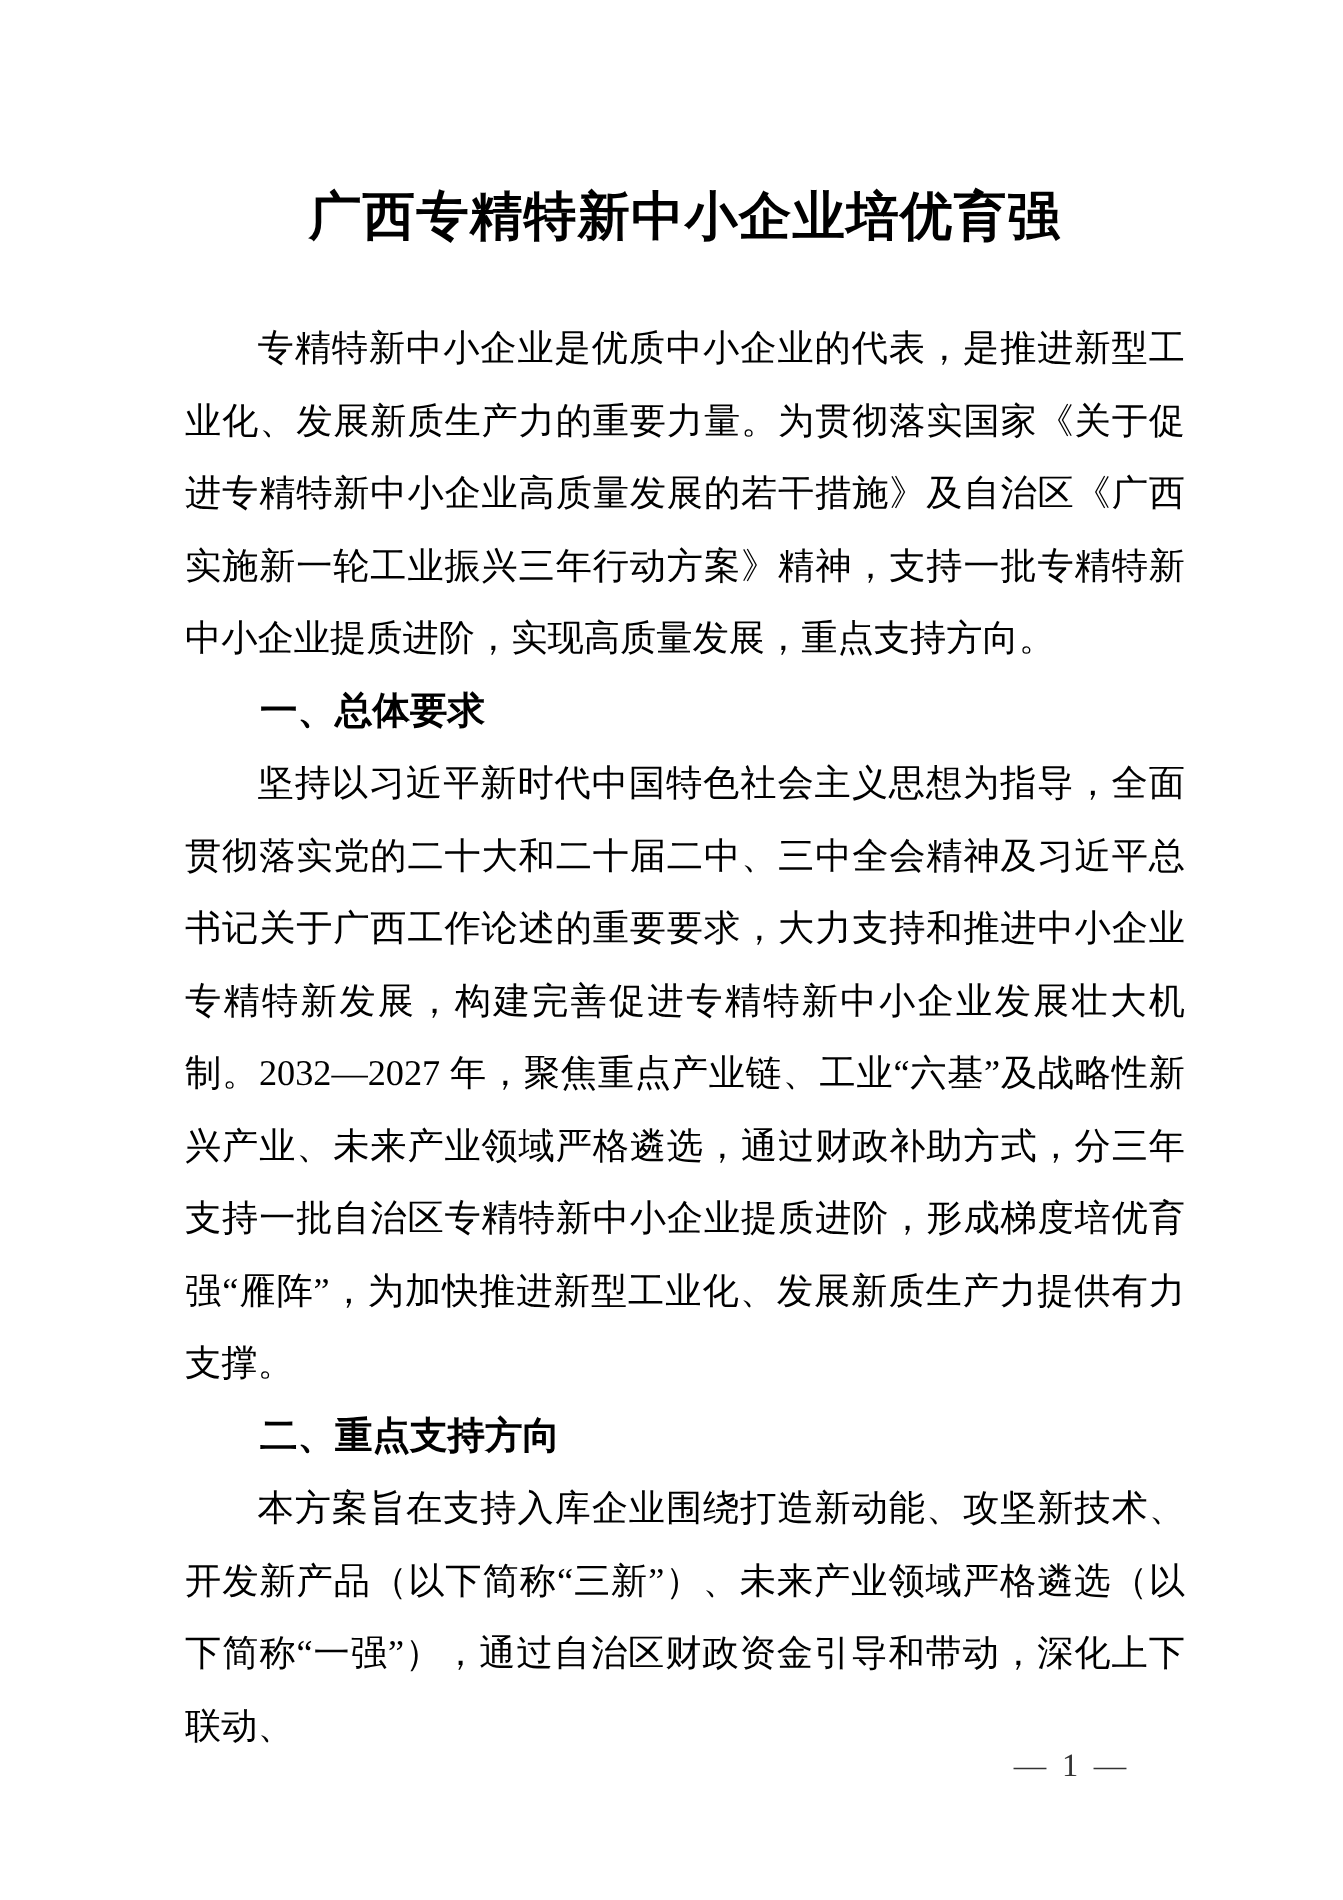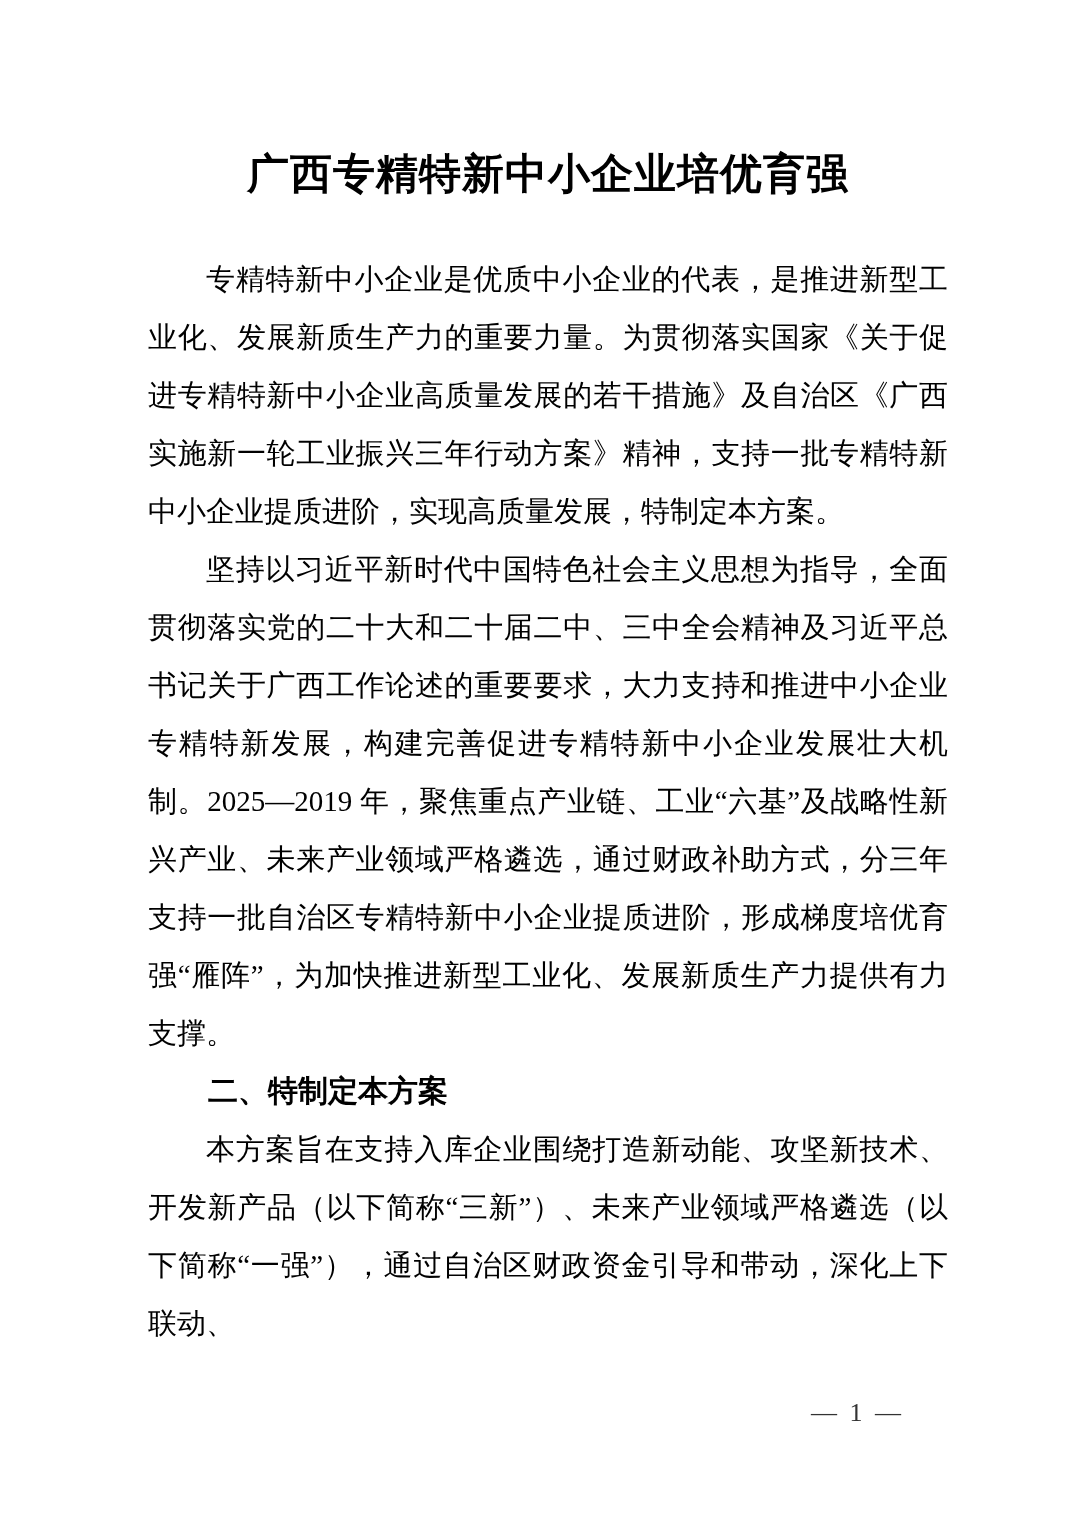--- a/index.html
+++ b/index.html
@@ -67,26 +67,27 @@
 <body>
 
 <div class="page">
   <div class="content">
 
     <h1 class="doc-title">
       <span>广西专精特新中小企业培优育强</span><br>
     </h1>
 
     <div class="body-text">
-      <p class="para">专精特新中小企业是优质中小企业的代表，是推进新型工业化、发展新质生产力的重要力量。为贯彻落实国家《关于促进专精特新中小企业高质量发展的若干措施》及自治区《广西实施新一轮工业振兴三年行动方案》精神，支持一批专精特新中小企业提质进阶，实现高质量发展，特制定本方案。</p>
+      <p class="para">专精特新中小企业是优质中小企业的代表，是推进新型工业化、发展新质生产力的重要力量。为贯彻落实国家《关于促进专精特新中小企业高质量发展的若干措施》及自治区《广西实施新一轮工业振兴三年行动方案》精神，支持一批专精特新中小企业提质进阶，实现高质量发展，重点支持方向。</p>
 
+      <h2 class="heading">一、总体要求</h2>
 
-      <p class="para">坚持以习近平新时代中国特色社会主义思想为指导，全面贯彻落实党的二十大和二十届二中、三中全会精神及习近平总书记关于广西工作论述的重要要求，大力支持和推进中小企业专精特新发展，构建完善促进专精特新中小企业发展壮大机制。2025—2019 年，聚焦重点产业链、工业“六基”及战略性新兴产业、未来产业领域严格遴选，通过财政补助方式，分三年支持一批自治区专精特新中小企业提质进阶，形成梯度培优育强“雁阵”，为加快推进新型工业化、发展新质生产力提供有力支撑。</p>
+      <p class="para">坚持以习近平新时代中国特色社会主义思想为指导，全面贯彻落实党的二十大和二十届二中、三中全会精神及习近平总书记关于广西工作论述的重要要求，大力支持和推进中小企业专精特新发展，构建完善促进专精特新中小企业发展壮大机制。2032—2027 年，聚焦重点产业链、工业“六基”及战略性新兴产业、未来产业领域严格遴选，通过财政补助方式，分三年支持一批自治区专精特新中小企业提质进阶，形成梯度培优育强“雁阵”，为加快推进新型工业化、发展新质生产力提供有力支撑。</p>
 
-      <h2 class="heading">二、特制定本方案</h2>
+      <h2 class="heading">二、重点支持方向</h2>
 
       <p class="para">本方案旨在支持入库企业围绕打造新动能、攻坚新技术、开发新产品（以下简称“三新”）、未来产业领域严格遴选（以下简称“一强”），通过自治区财政资金引导和带动，深化上下联动、</p>
     </div>
 
   </div>
 
   <div class="footer">— 1 —</div>
 </div>
 
 </body></html>

